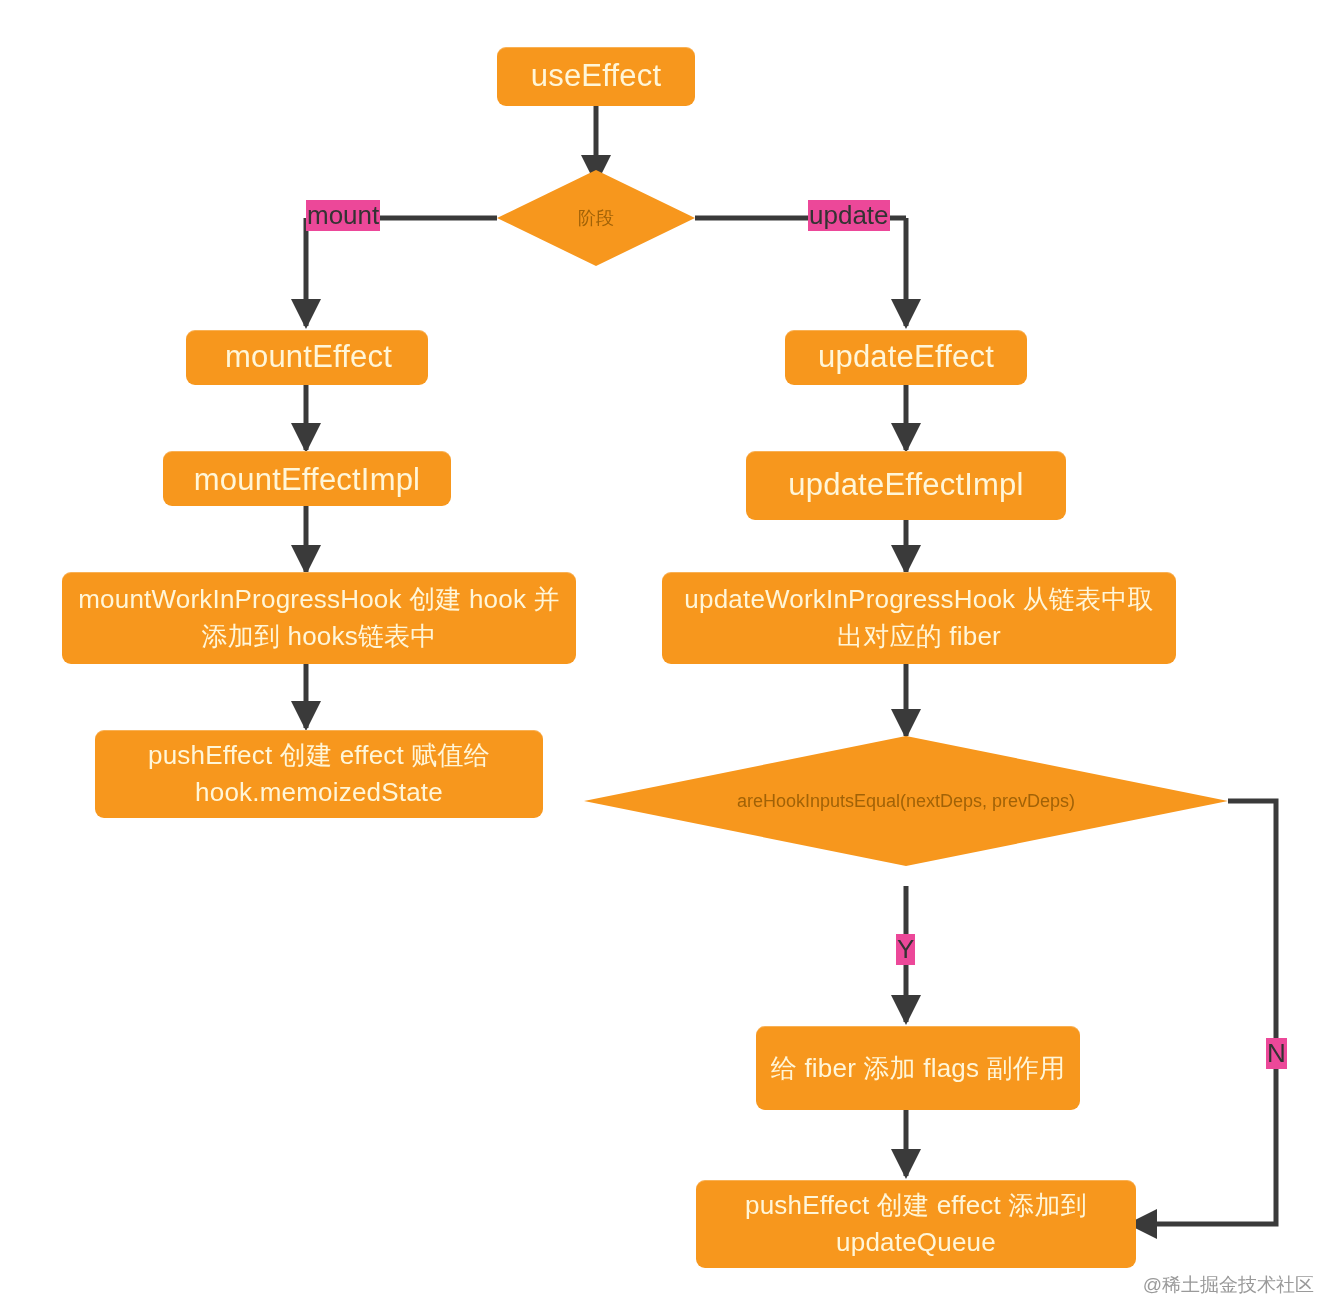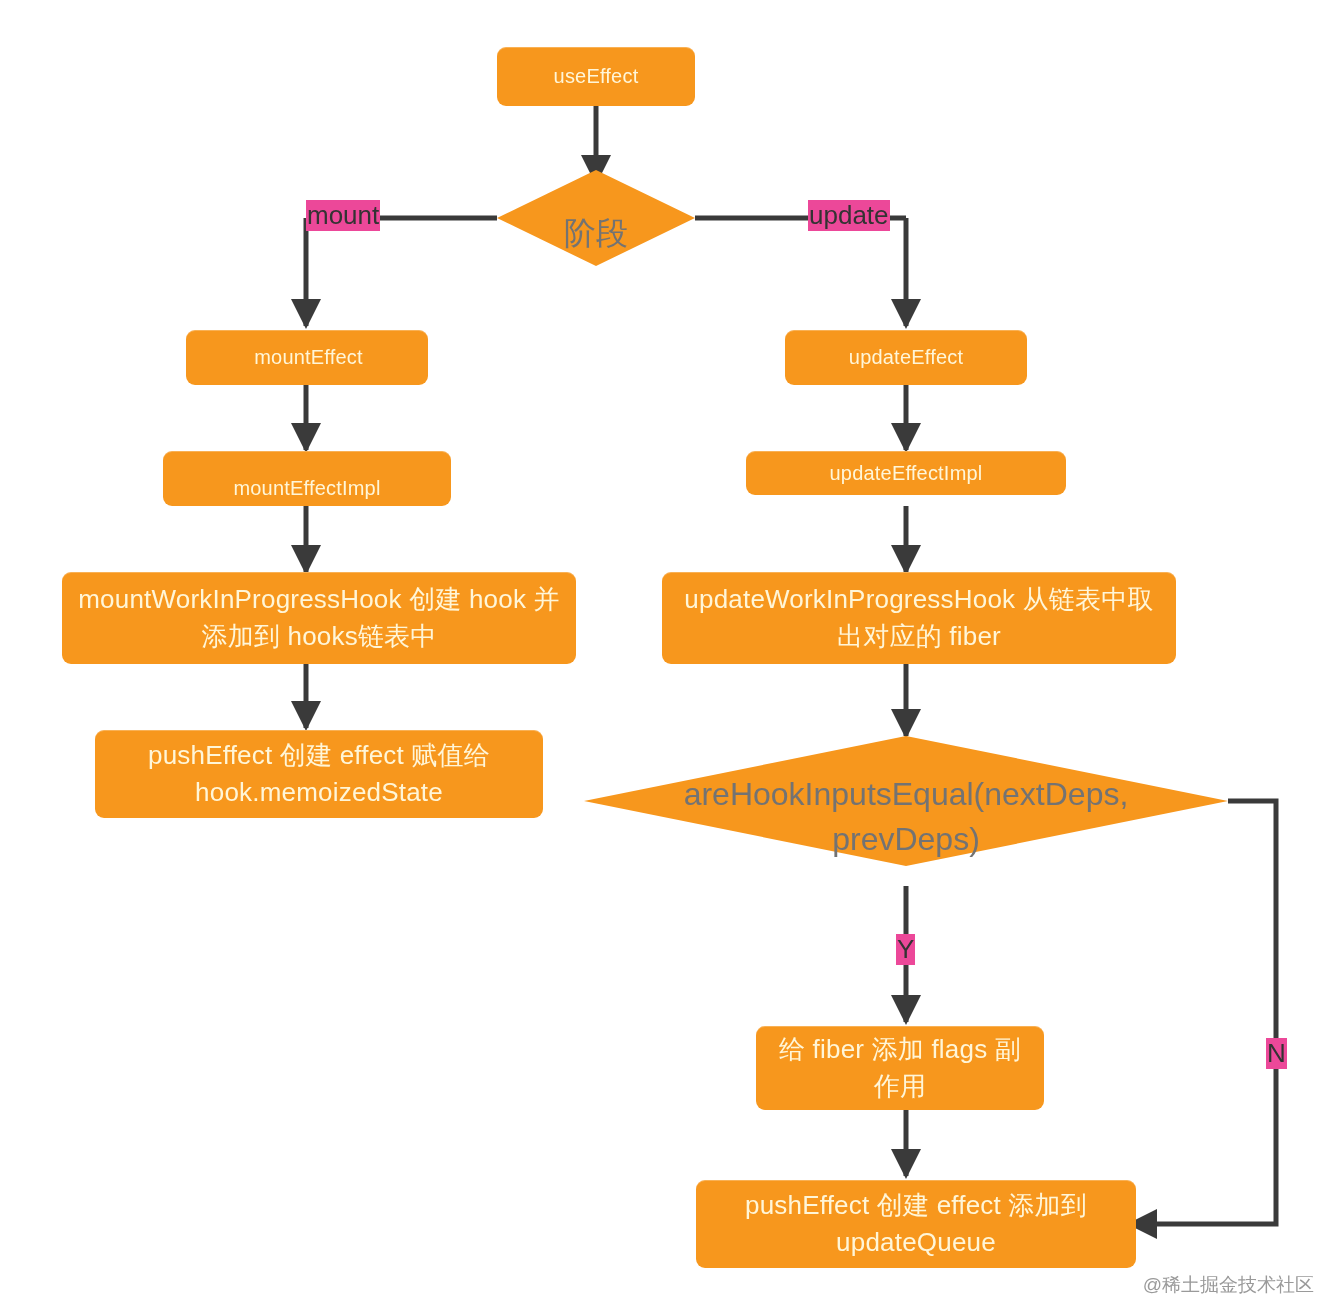--- a/index.html
+++ b/index.html
@@ -34,43 +34,43 @@
     align-items: center;
     justify-content: center;
     text-align: center;
     line-height: 1.42;
     letter-spacing: 0.2px;
     padding: 4px 10px;
     z-index: 3;
     box-shadow: 0 1px 0 rgba(255,255,255,0.25) inset;
   }
   .node-lg { font-size: 26px; margin-left: 12px; }
-  .node-md { font-size: 20px; }
+  .node-md { font-size: 31px; }
   .diamond-wrap {
     position: absolute;
     z-index: 3;
   }
   .diamond-wrap svg {
     position: absolute;
     left: 0;
     top: 0;
     overflow: visible;
   }
   .diamond-label {
     position: absolute;
     left: 0;
-    top: 16px;
+    top: 1px;
     width: 100%;
     height: 100%;
     display: flex;
     align-items: center;
     justify-content: center;
     text-align: center;
-    color: #737373;
-    font-size: 32px;
+    color: #a16207;
+    font-size: 18px;
     line-height: 1.42;
     pointer-events: none;
   }
   .edge-label {
     position: absolute;
     color: #333333;
     font-size: 26px;
     background: #ec4899;
     padding: 0 1px;
     z-index: 4;
@@ -158,39 +158,39 @@
   </div>
 
   <div class="node node-lg" style="left:83px; top:730px; width:448px; height:88px;">
     <span>pushEffect 创建 effect 赋值给 hook.memoizedState</span>
   </div>
 
   <div class="node node-md" style="left:785px; top:330px; width:242px; height:55px;">
     <span>updateEffect</span>
   </div>
 
-  <div class="node node-md" style="left:746px; top:451px; width:320px; height:44px;">
+  <div class="node node-md" style="left:746px; top:451px; width:320px; height:69px;">
     <span>updateEffectImpl</span>
   </div>
 
   <div class="node node-lg" style="left:650px; top:572px; width:514px; height:92px;">
     <span>updateWorkInProgressHook 从链表中取出对应的 fiber</span>
   </div>
 
   <div class="diamond-wrap" style="left:584px; top:736px; width:644px; height:130px;">
     <svg width="644" height="130" viewBox="0 0 644 130" xmlns="http://www.w3.org/2000/svg">
       <polygon points="322,0 644,65 322,130 0,65" fill="#F7971D"></polygon>
     </svg>
     <div class="diamond-label" style="padding:0 90px; box-sizing:border-box;">areHookInputsEqual(nextDeps, prevDeps)</div>
   </div>
 
   <div class="edge-label" style="left:896px; top:934px;">Y</div>
   <div class="edge-label" style="left:1266px; top:1038px;">N</div>
 
-  <div class="node node-lg" style="left:744px; top:1026px; width:288px; height:84px;">
+  <div class="node node-lg" style="left:744px; top:1026px; width:324px; height:84px;">
     <span>给 fiber 添加 flags 副作用</span>
   </div>
 
   <div class="node node-lg" style="left:684px; top:1180px; width:440px; height:88px;">
     <span>pushEffect 创建 effect 添加到 updateQueue</span>
   </div>
 
   <div class="watermark">@稀土掘金技术社区</div>
 
 </div>

